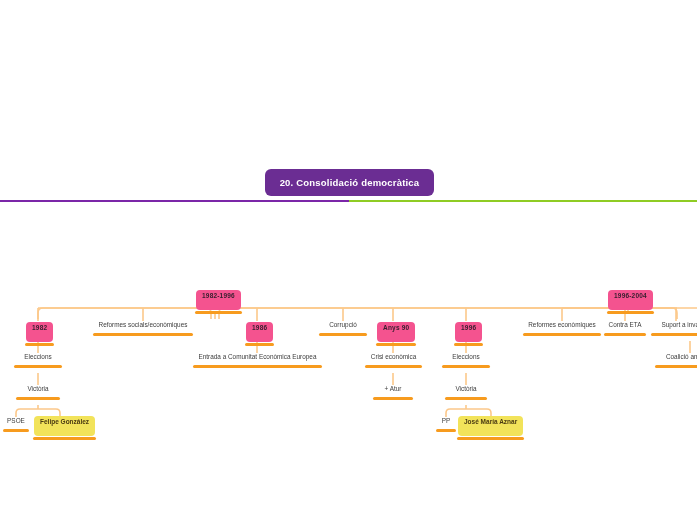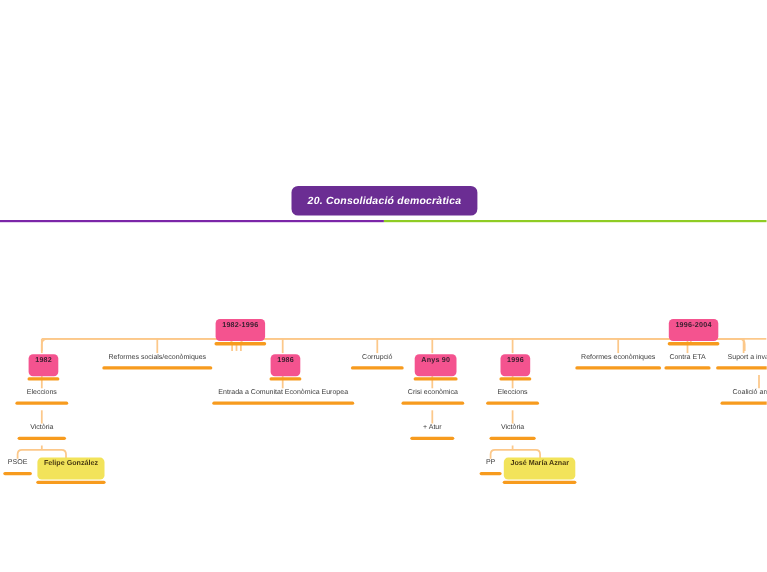--- a/index.html
+++ b/index.html
@@ -41,21 +41,20 @@
     width:169px;height:27px;
     background:#6b2d93;
     border-radius:6px;
     display:flex;align-items:center;justify-content:center;
   }
   .root .lbl{
     color:#ffffff;
     font-size:9.5px;
     font-weight:bold;
     letter-spacing:.2px;
-    font-style:italic;
   }
   .root-rule-left{
     position:absolute;left:0;top:200px;width:349px;height:1.6px;
     background:#7b26a8;
   }
   .root-rule-right{
     position:absolute;left:349px;top:200px;width:348px;height:1.6px;
     background:#8fcc24;
   }
 

